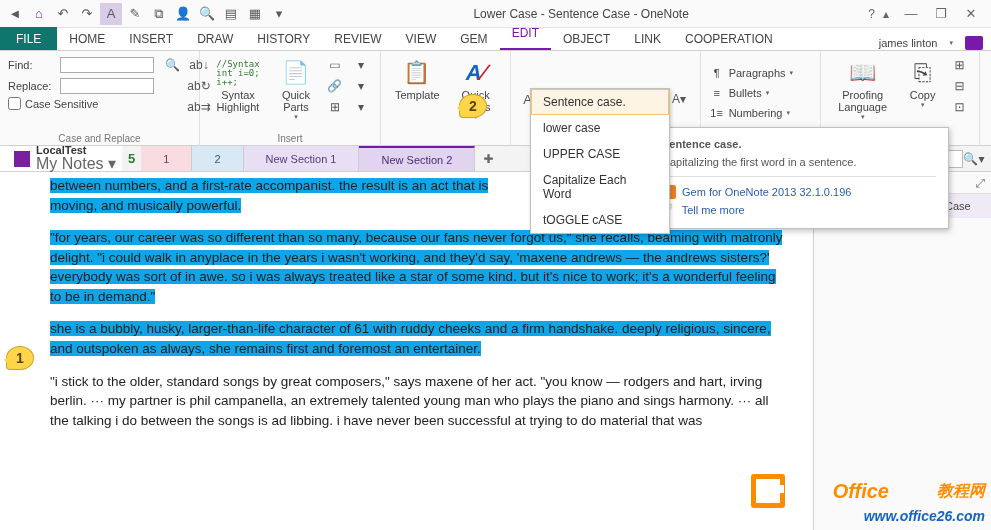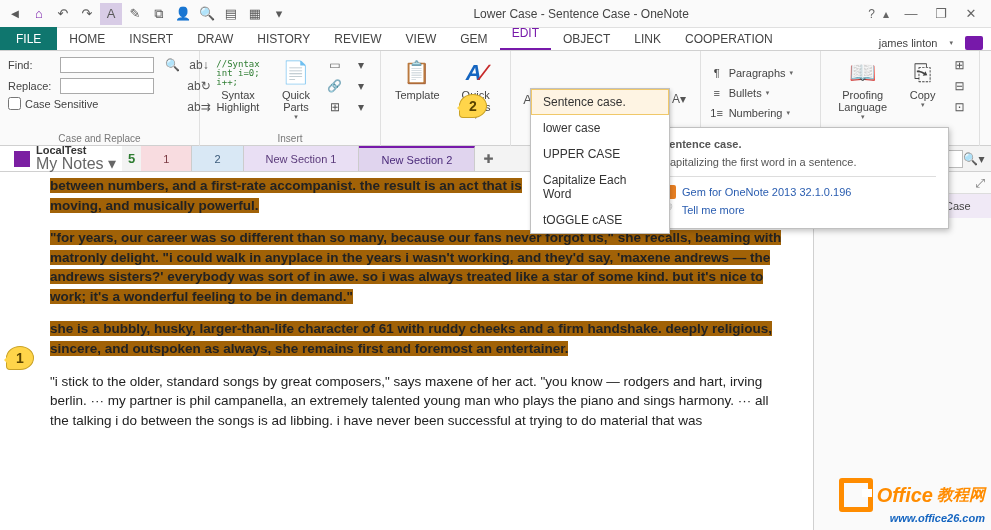--- a/index.html
+++ b/index.html
@@ -66,31 +66,31 @@
 .sect-tab.t2 { background: #d9e8f5; color: #3a5a7a; }
 .sect-tab.t3 { background: #e9dff4; color: #5a3a7a; }
 .sect-tab.t4 { background: #e0d4ee; color: #4a2a7a; border-top: 2px solid #7719aa; }
 .sect-add { padding: 0 8px; display: flex; align-items: center; color: #666; }
 .search-area { margin-left: auto; display: flex; align-items: center; padding: 0 6px; }
 .search-input { width: 70px; height: 18px; border: 1px solid #bbb; font-size: 11px; }
 
 .content-wrap { display: flex; height: calc(530px - 28px - 23px - 95px - 26px); }
 .page-body { flex: 1; padding: 4px 24px 4px 50px; overflow: hidden; font-size: 13.5px; line-height: 1.45; color: #222; position: relative; }
 .page-body p { margin-bottom: 13px; }
-.hl { background: #a16207; font-weight: bold; }
+.hl { background: #0ea5e9; }
 
 .page-list { width: 178px; border-left: 1px solid #d0d0d0; background: #fafafa; }
 .page-list-hdr { height: 22px; border-bottom: 1px solid #ddd; display: flex; justify-content: flex-end; align-items: center; padding: 0 6px; color: #777; }
 .page-item { padding: 6px 10px; font-size: 11px; color: #444; border-left: 3px solid #7719aa; background: #f0e9f6; }
 
 .watermark { position: absolute; right: 6px; bottom: 6px; display: flex; align-items: center; gap: 4px; z-index: 50; pointer-events: none; }
 .wm-o { width: 34px; height: 34px; border: 5px solid #ff8c00; border-radius: 3px; position: relative; }
 .wm-o::after { content: ''; position: absolute; right: -4px; top: 6px; width: 10px; height: 8px; background: #fff; }
-.wm-txt { font-size: 20px; font-style: italic; color: #ff8c00; font-weight: bold; }
-.wm-sub { font-size: 11px; color: #1565c0; font-style: italic; font-weight: bold; }
+.wm-txt { font-size: 20px; font-style: italic; color: #ff8c00; font-weight: bold; margin-left: 44px; }
+.wm-sub { font-size: 14px; color: #1565c0; font-style: italic; font-weight: bold; }
 </style>
 </head>
 <body>
 
 <div class="titlebar">
   <div class="qa-toolbar">
     <div class="qa-btn">◄</div>
     <div class="qa-btn" style="color:#7719aa">⌂</div>
     <div class="qa-btn">↶</div>
     <div class="qa-btn">↷</div>

